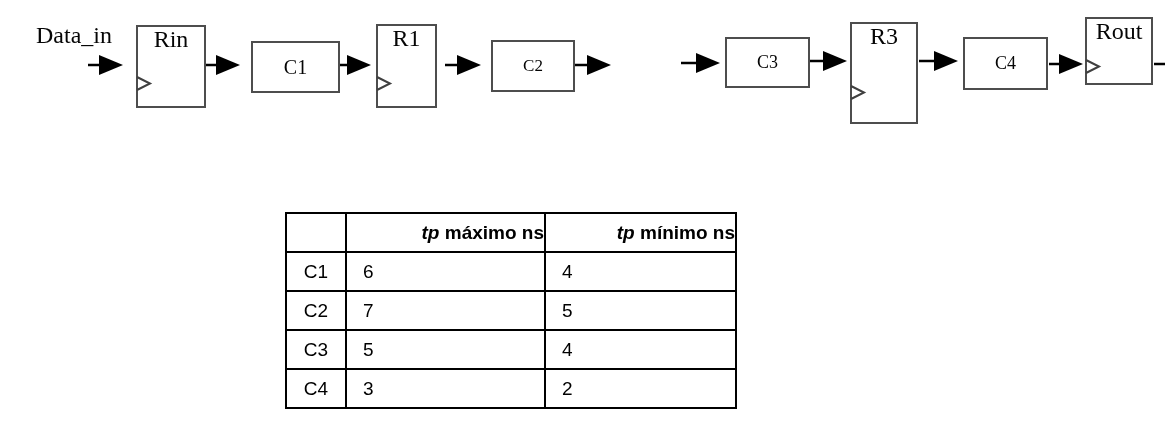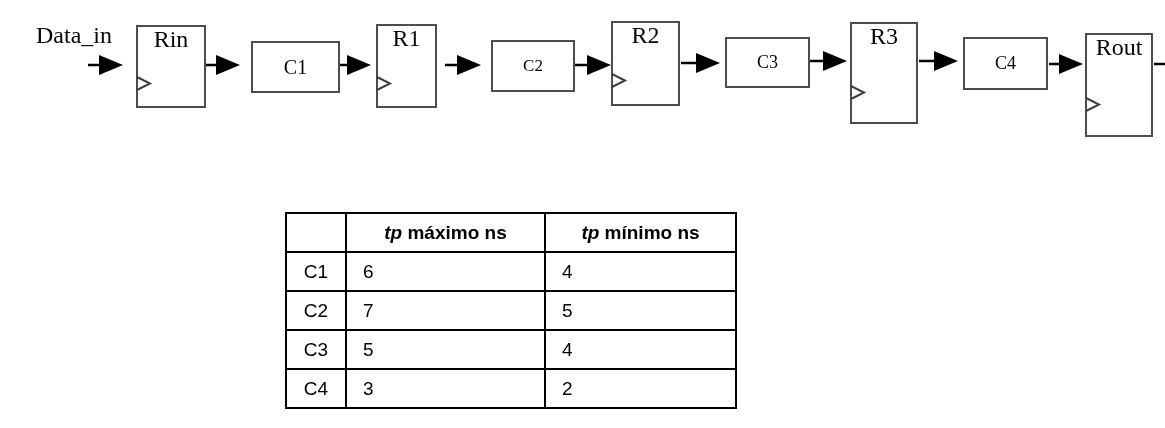--- a/index.html
+++ b/index.html
@@ -27,21 +27,21 @@
   .arrow{position:absolute;display:block;}
   
   table.tpt{
     position:absolute;left:285px;top:212px;width:450px;
     border-collapse:collapse;table-layout:fixed;background:#fff;
   }
   .tpt th,.tpt td{
     border:2px solid #000;height:37px;padding:0;vertical-align:middle;
     font-size:19px;line-height:1;color:#000;overflow:hidden;
   }
-  .tpt th{font-weight:bold;text-align:center;margin-left:46px;}
+  .tpt th{font-weight:bold;text-align:right;margin-left:46px;}
   .tpt th .tp-it{font-style:italic;font-weight:bold;}
   .tpt td.rl{text-align:center;}
   .tpt td.val{text-align:left;padding-left:16px;}
 </style>
 </head>
 <body>
 
 <div class="diagram">
 
   <span class="datain">Data_in</span>
@@ -92,33 +92,27 @@
     <svg class="clk" width="17" height="15">
         <polyline points="1,1 14,7.5 1,14" fill="none" stroke="#3f3f3f" stroke-width="2"></polyline>
       </svg>
   </div>
   <div class="box reg" style="left:343px;top:24px;width:61px;height:84px">
     <span class="reg-label">R1</span>
     <svg class="clk" width="17" height="15">
         <polyline points="1,1 14,7.5 1,14" fill="none" stroke="#3f3f3f" stroke-width="2"></polyline>
       </svg>
   </div>
-  <div class="box reg" style="left:578px;top:21px;width:69px;height:85px">
-    <span class="reg-label">R2</span>
-    <svg class="clk" width="17" height="15">
-        <polyline points="1,1 14,7.5 1,14" fill="none" stroke="#3f3f3f" stroke-width="2"></polyline>
-      </svg>
-  </div>
   <div class="box reg" style="left:817px;top:22px;width:68px;height:102px">
     <span class="reg-label">R3</span>
     <svg class="clk" width="17" height="15">
         <polyline points="1,1 14,7.5 1,14" fill="none" stroke="#3f3f3f" stroke-width="2"></polyline>
       </svg>
   </div>
-  <div class="box reg" style="left:1052px;top:33px;width:68px;height:104px">
+  <div class="box reg" style="left:1052px;top:17px;width:68px;height:68px">
     <span class="reg-label">Rout</span>
     <svg class="clk" width="17" height="15">
         <polyline points="1,1 14,7.5 1,14" fill="none" stroke="#3f3f3f" stroke-width="2"></polyline>
       </svg>
   </div>
 
   <div class="box cbox" style="left:218px;top:41px;width:89px;height:52px;font-size:20px">
     <span>C1</span>
   </div>
   <div class="box cbox" style="left:458px;top:40px;width:84px;height:52px;font-size:17px">

